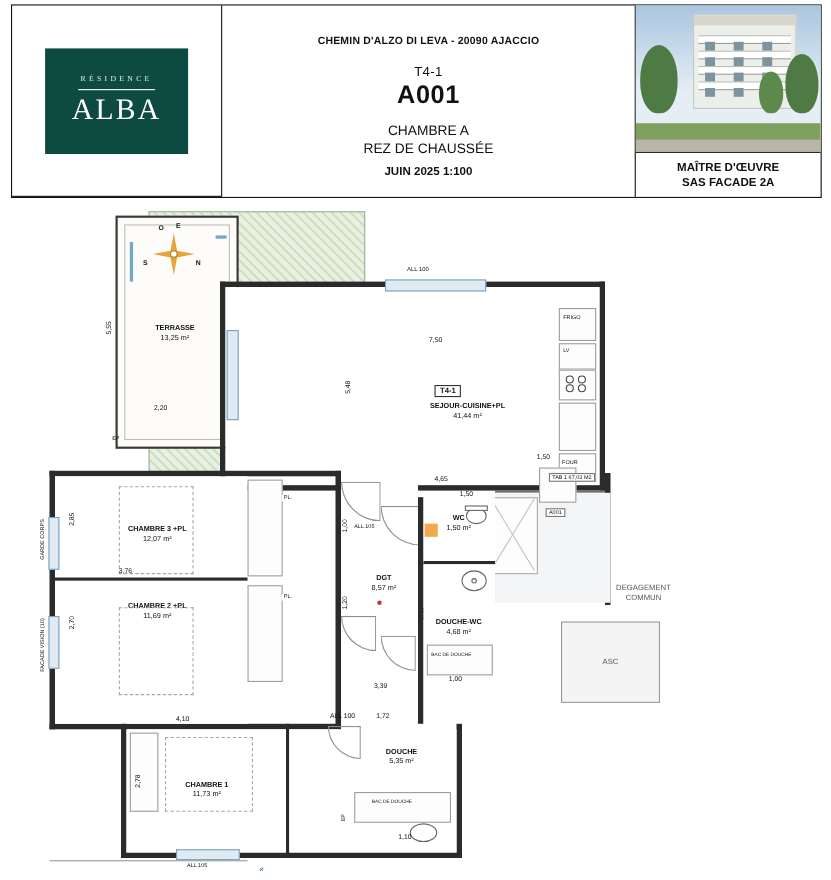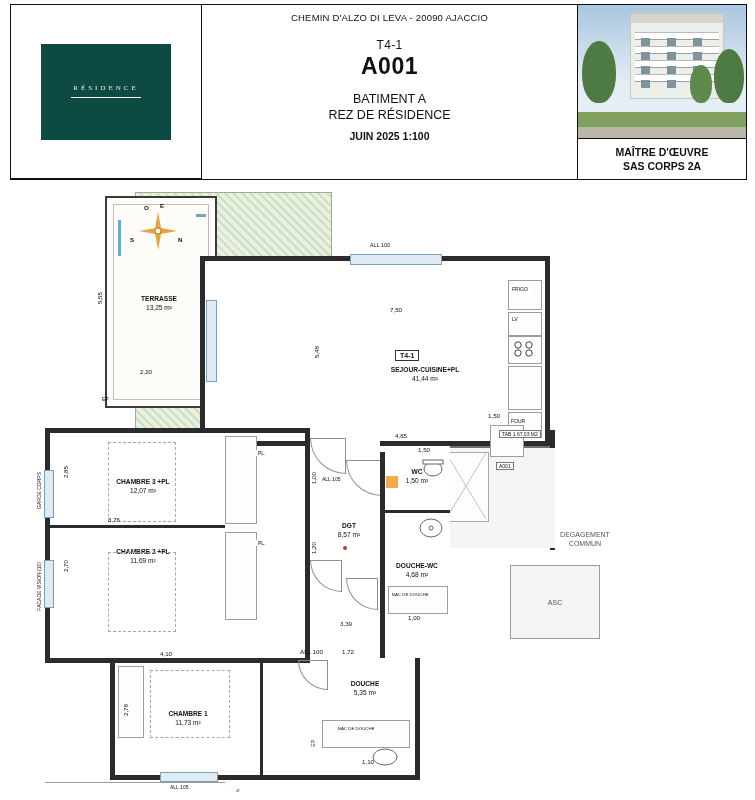--- a/index.html
+++ b/index.html
@@ -33,21 +33,21 @@
   .logo-rule{width:70px;height:1px;background:#fff;margin:3px 0 2px;}
   .tb-left-foot{
     height:40px;display:flex;flex-direction:column;align-items:center;justify-content:center;
     font-size:10.5px;font-weight:bold;line-height:1.35;
   }
   .tb-center{
     flex:1;display:flex;flex-direction:column;align-items:center;
     justify-content:flex-start;padding-top:7px;
   }
   .tb-title{font-size:18px;font-weight:bold;letter-spacing:.4px;}
-  .tb-sub{font-size:9.5px;font-weight:normal;margin-top:0;letter-spacing:.2px;}
+  .tb-sub{font-size:9.5px;font-weight:bold;margin-top:20px;letter-spacing:.2px;}
   .tb-type{font-size:12px;margin-top:15px;letter-spacing:.3px;}
   .tb-code{font-size:23px;font-weight:bold;margin-top:1px;letter-spacing:.5px;}
   .tb-bat{font-size:12.5px;margin-top:12px;}
   .tb-level{font-size:12.5px;margin-top:2px;}
   .tb-date{font-size:10.5px;font-weight:bold;margin-top:8px;}
   .tb-right{
     width:168px;border-left:1px solid #111;display:flex;flex-direction:column;
   }
   .tb-photo{
     flex:1;border-bottom:1px solid #111;position:relative;overflow:hidden;
@@ -137,30 +137,31 @@
 </head>
 <body>
 
 <div class="titleblock">
 
   <div class="tb-left">
     <div class="tb-logo">
       <div class="logo-box">
         <div class="logo-top">RÉSIDENCE</div>
         <div class="logo-rule"></div>
+        <div class="logo-main">ALBA</div>
       </div>
     </div>
   </div>
 
   <div class="tb-center">
     <div class="tb-sub">CHEMIN D'ALZO DI LEVA - 20090 AJACCIO</div>
     <div class="tb-type">T4-1</div>
     <div class="tb-code">A001</div>
-    <div class="tb-bat">BATIMENT A</div>
-    <div class="tb-level">REZ DE RÉSIDENCE</div>
+    <div class="tb-bat">CHAMBRE A</div>
+    <div class="tb-level">REZ DE CHAUSSÉE</div>
     <div class="tb-date">JUIN 2025  1:100</div>
   </div>
 
   <div class="tb-right">
     <div class="tb-photo">
       <div class="ph-sky"></div>
       <div class="ph-ground"></div>
       <div class="ph-road"></div>
       <div class="ph-build">
         <div class="ph-bal" style="top:18px;"></div>
@@ -179,21 +180,21 @@
         <div class="ph-win" style="left:10px;top:66px;"></div>
         <div class="ph-win" style="left:36px;top:66px;"></div>
         <div class="ph-win" style="left:62px;top:66px;"></div>
       </div>
       <div class="ph-tree" style="left:4px;top:36px;width:34px;height:62px;"></div>
       <div class="ph-tree" style="left:136px;top:44px;width:30px;height:54px;"></div>
       <div class="ph-tree" style="left:112px;top:60px;width:22px;height:38px;background:#5d8a4c;"></div>
     </div>
     <div class="tb-right-foot">
       <div>MAÎTRE D'ŒUVRE</div>
-      <div>SAS CORPS 2A</div>
+      <div>SAS FACADE 2A</div>
     </div>
   </div>
 </div>
 
 <div class="plan">
 
   <div class="wm">
     <div class="wm-1">Corse</div>
     <div class="wm-2">IMMOBILIER.fr</div>
   </div>

